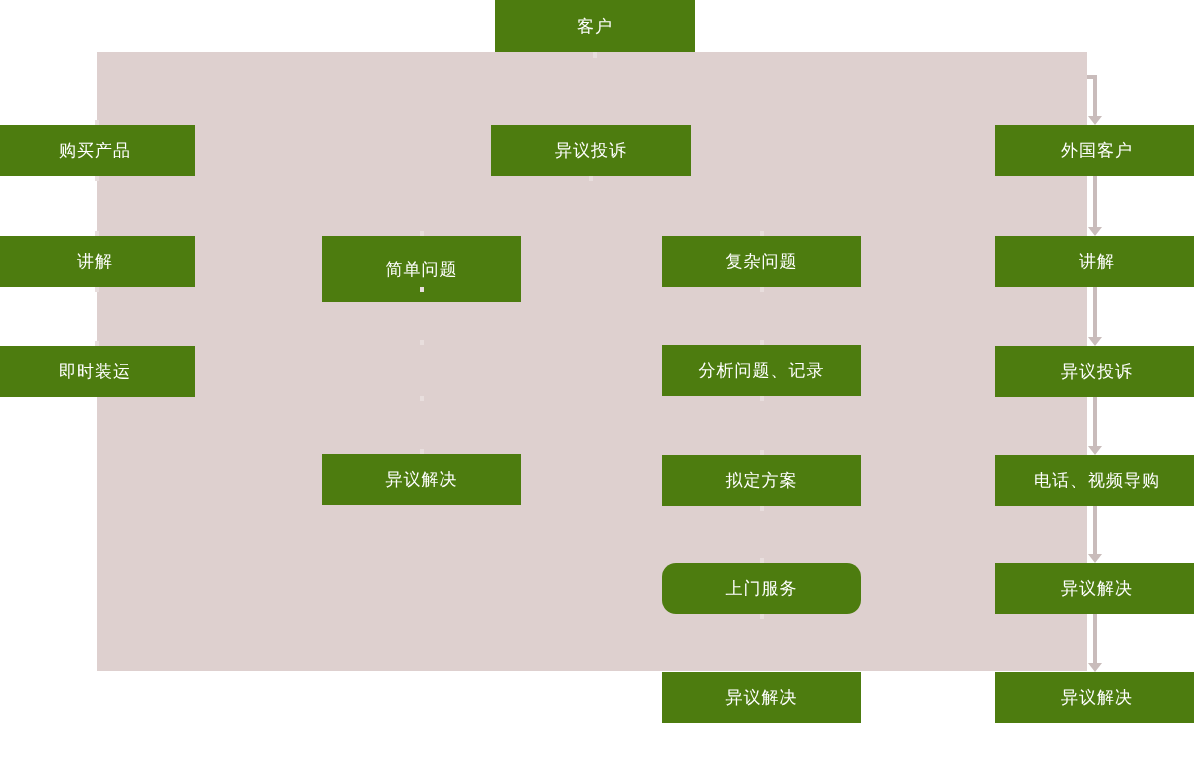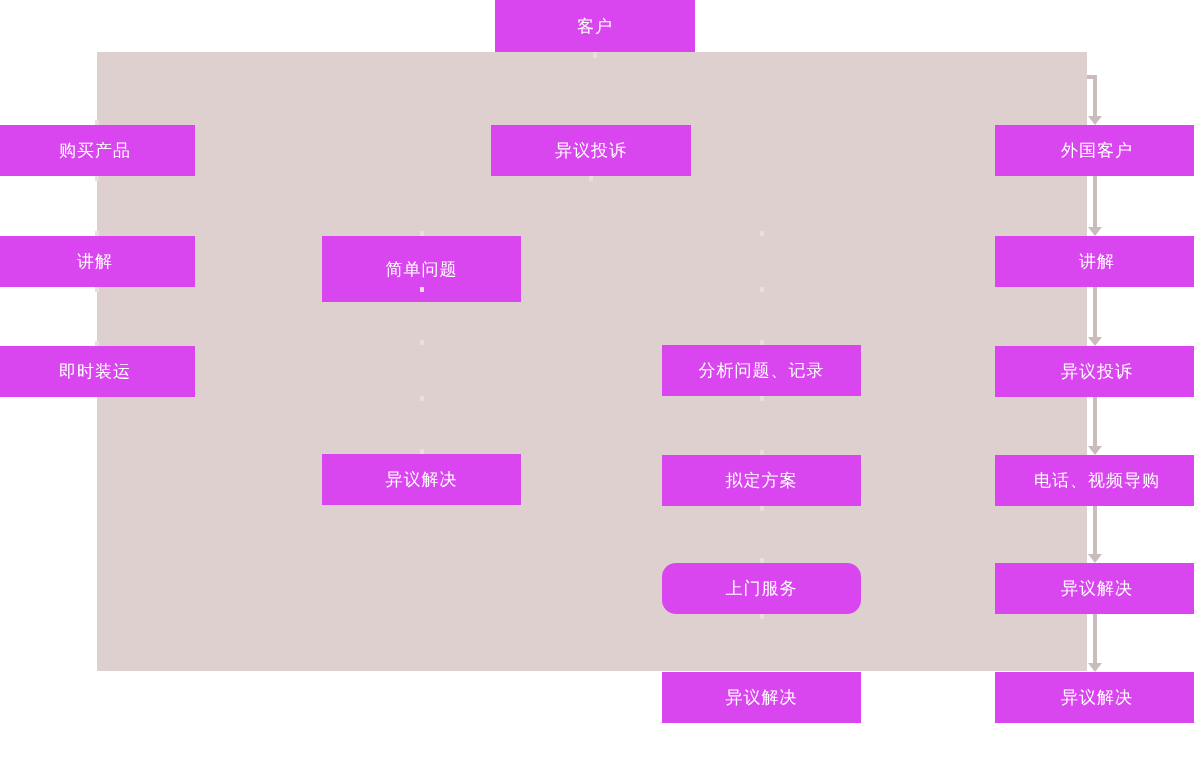--- a/index.html
+++ b/index.html
@@ -11,21 +11,21 @@
   }
   #stage{position:relative;width:1194px;height:766px;overflow:hidden;}
 
   .band{
     position:absolute;
     background:#ded0cf;
   }
 
   .node{
     position:absolute;
-    background:#d946ef;
+    background:#4d7c0f;
     color:#ffffff;
     font-size:17px;
     letter-spacing:1px;
     display:flex;
     align-items:center;
     justify-content:center;
     text-align:center;
     box-sizing:border-box;
     white-space:nowrap;
   }
@@ -78,20 +78,21 @@
   <div class="node" style="left:322px;top:236px;width:199px;height:66px;">简单问题</div>
   <div class="stub" style="left:420px;top:231px;"></div>
   <div class="stub" style="left:420px;top:287px;"></div>
 
   <div class="stub" style="left:420px;top:340px;"></div>
   <div class="stub" style="left:420px;top:396px;"></div>
 
   <div class="node" style="left:322px;top:454px;width:199px;height:51px;">异议解决</div>
   <div class="stub" style="left:420px;top:449px;"></div>
 
+  <div class="node" style="left:662px;top:236px;width:199px;height:51px;">复杂问题</div>
   <div class="stub" style="left:760px;top:231px;"></div>
   <div class="stub" style="left:760px;top:287px;"></div>
 
   <div class="node" style="left:662px;top:345px;width:199px;height:51px;">分析问题、记录</div>
   <div class="stub" style="left:760px;top:340px;"></div>
   <div class="stub" style="left:760px;top:396px;"></div>
 
   <div class="node" style="left:662px;top:455px;width:199px;height:51px;">拟定方案</div>
   <div class="stub" style="left:760px;top:450px;"></div>
   <div class="stub" style="left:760px;top:506px;"></div>

